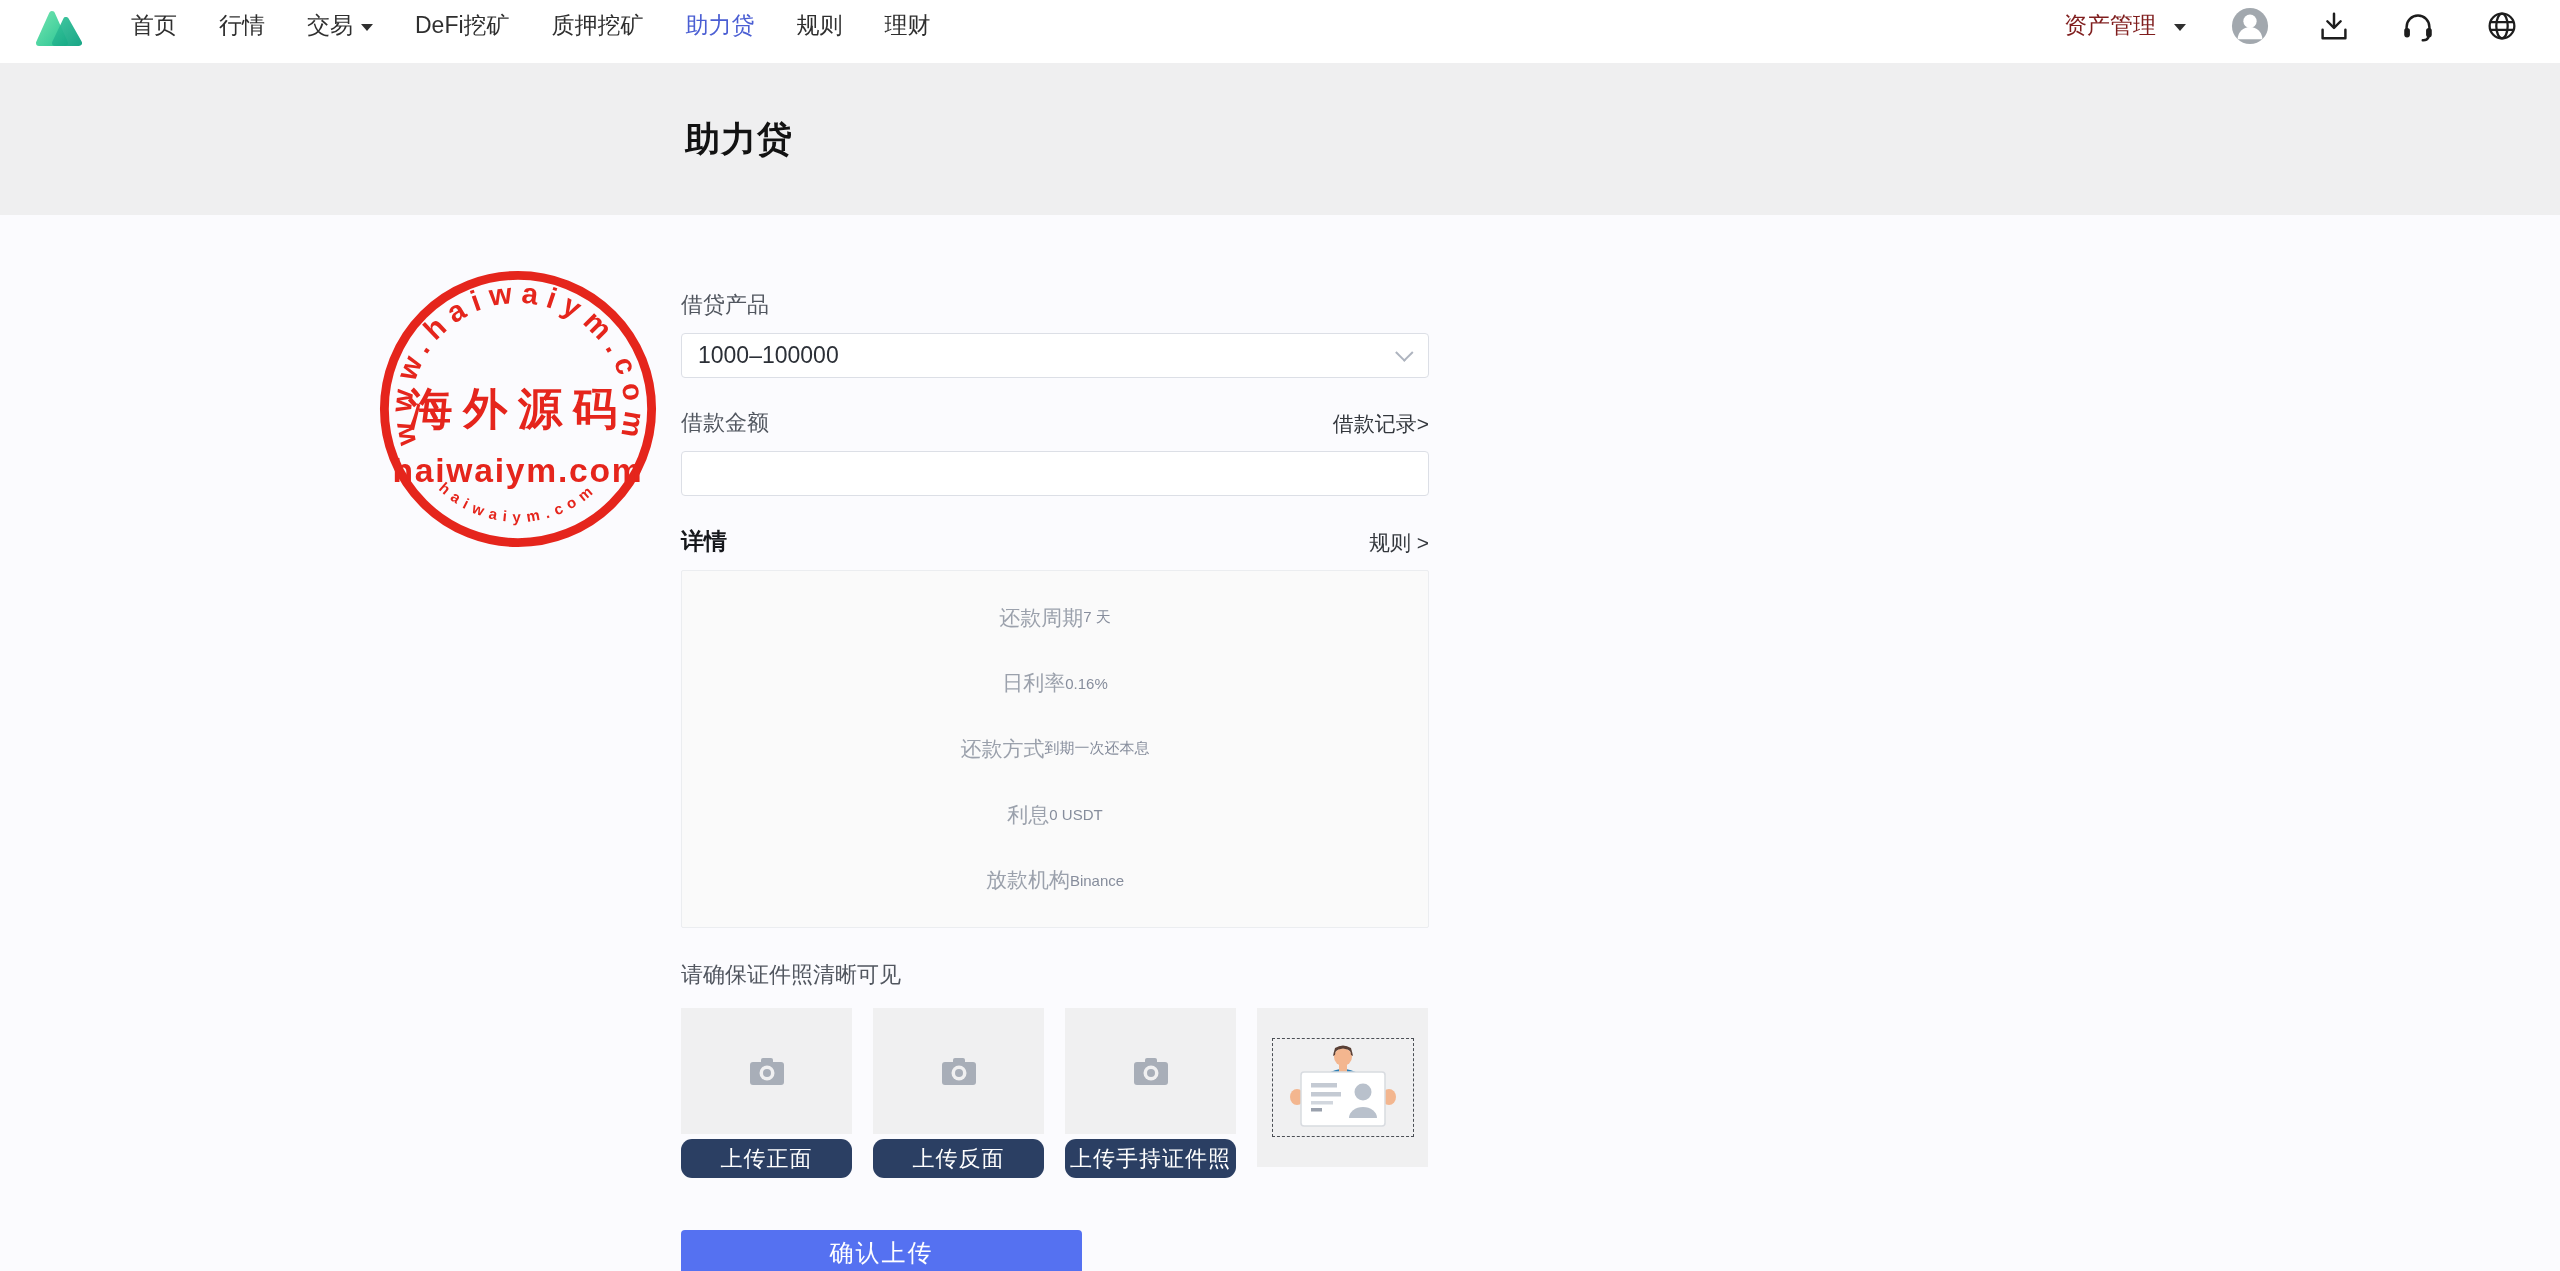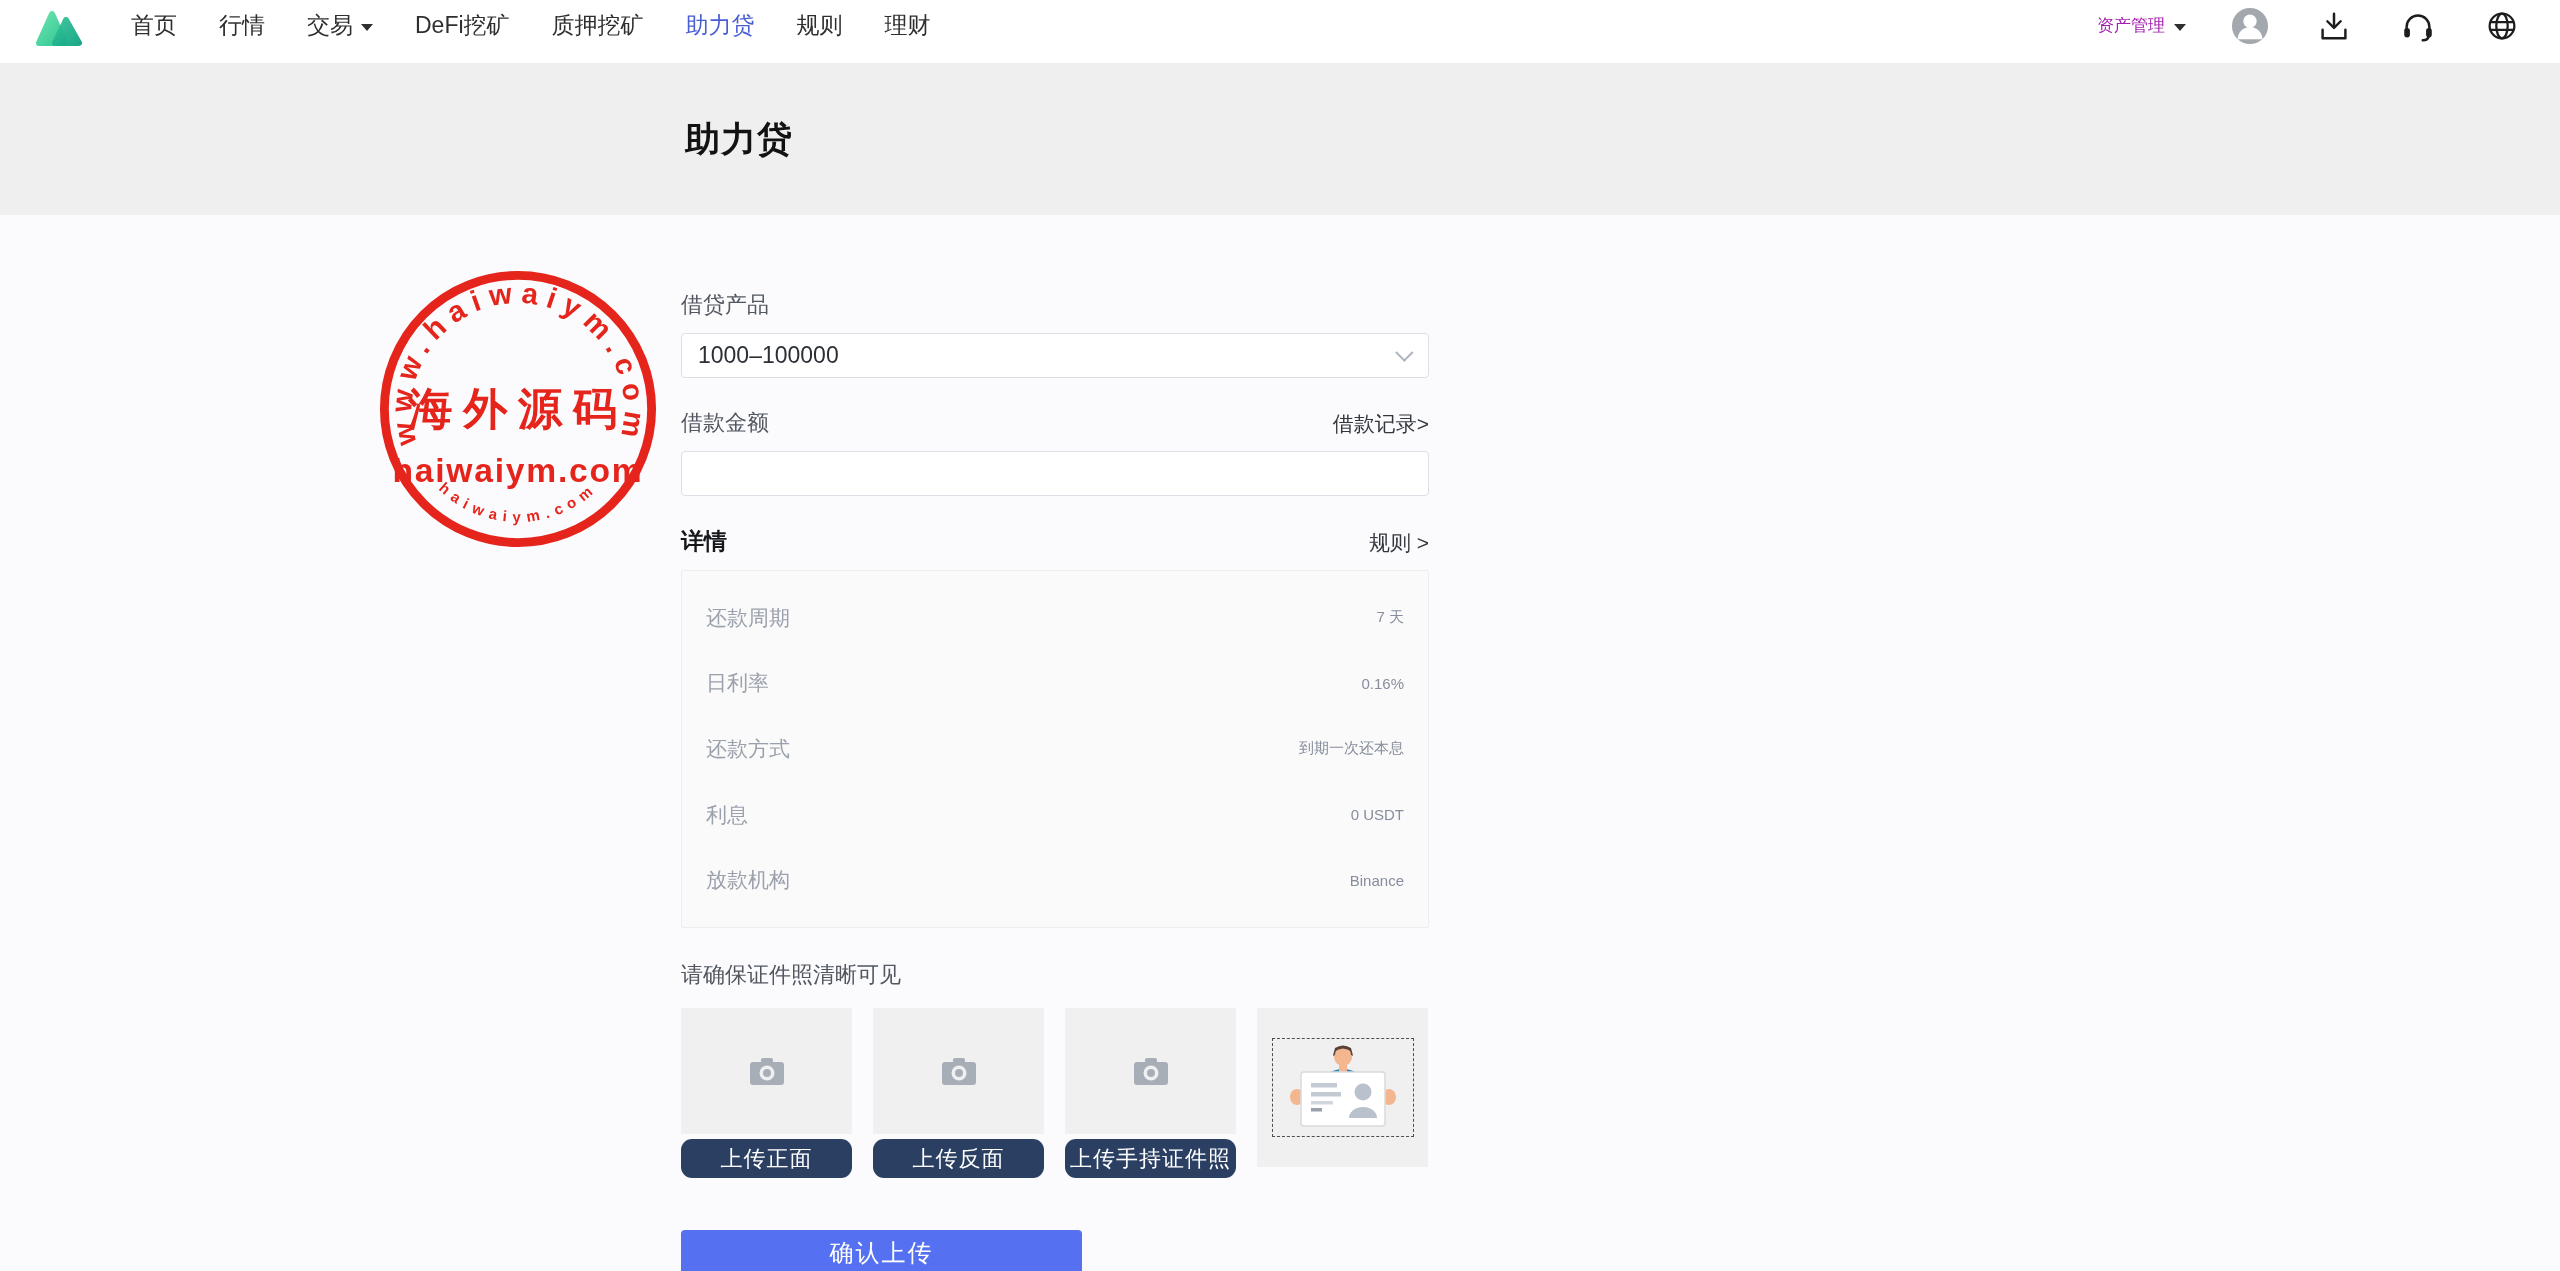--- a/index.html
+++ b/index.html
@@ -19,21 +19,21 @@
   .nav-item {
     font-size:23px; color:#2f2f2f; text-decoration:none; cursor:pointer;
     display:flex; align-items:center; gap:8px; white-space:nowrap;
   }
   .nav-item.active { color:#4a5ed3; }
   .caret {
     width:0; height:0; border-left:6px solid transparent; border-right:6px solid transparent;
     border-top:7px solid #2f2f2f; display:inline-block; margin-top:3px;
   }
   .nav-right { margin-left:auto; display:flex; align-items:center; gap:44px; }
-  .asset-menu { font-size:17px; color:#a21caf; display:flex; align-items:center; gap:9px; cursor:pointer; white-space:nowrap; }
+  .asset-menu { font-size:23px; color:#7f1d1d; display:flex; align-items:center; gap:18px; cursor:pointer; white-space:nowrap; }
   .icon-btn { width:40px; height:40px; display:flex; align-items:center; justify-content:center; cursor:pointer; }
   .icon-btn svg { width:38px; height:38px; }
 
   
   .page-band { height:152px; background:#efeff0; display:flex; align-items:center; }
   .page-band h1 { margin-left:685px; font-size:35px; font-weight:bold; color:#121212; letter-spacing:1px; }
 
   
   .main { position:relative; height:1056px; background:#fbfbfe; }
 
@@ -60,21 +60,21 @@
 
   .text-input {
     width:100%; height:45px; background:#fff; border:1px solid #dcdfe6; border-radius:4px;
     font-size:23px; color:#2b2f36; padding:0 16px; margin-bottom:30px; outline:none;
     font-family:inherit;
   }
 
   .details-card {
     background:#fafafa; border:1px solid #ebedf0; border-radius:2px;
     height:358px; padding:14px 24px; margin-bottom:32px;
-    display:flex; flex-direction:column;
+    display:flex; flex-direction:column;align-items:center;
   }
   .detail-row { height:66px; display:flex; align-items:center; justify-content:space-between; }
   .detail-row .dl { font-size:21px; color:#9ba1ac; }
   .detail-row .dv { font-size:15px; color:#868d9c; }
 
   .upload-hint { font-size:22px; color:#51565f; margin-bottom:18px; }
 
   .upload-grid { display:grid; grid-template-columns:repeat(4,171px); column-gap:21px; margin-bottom:52px; }
   .upload-cell { display:flex; flex-direction:column; }
   .upload-box {

